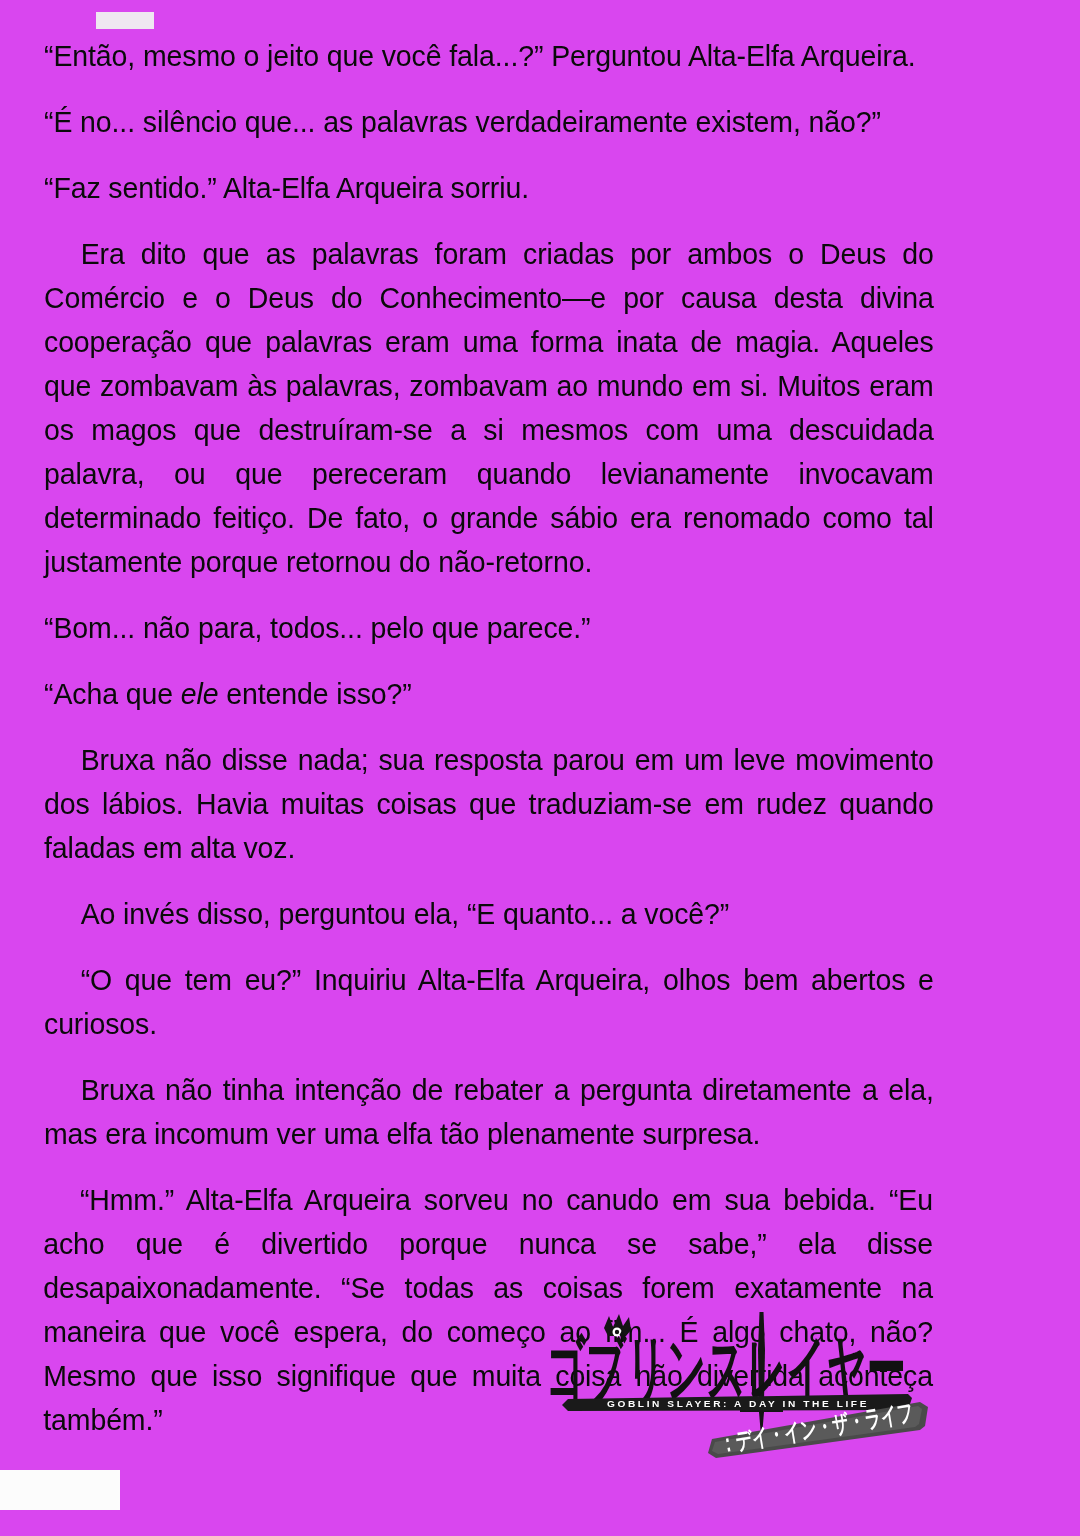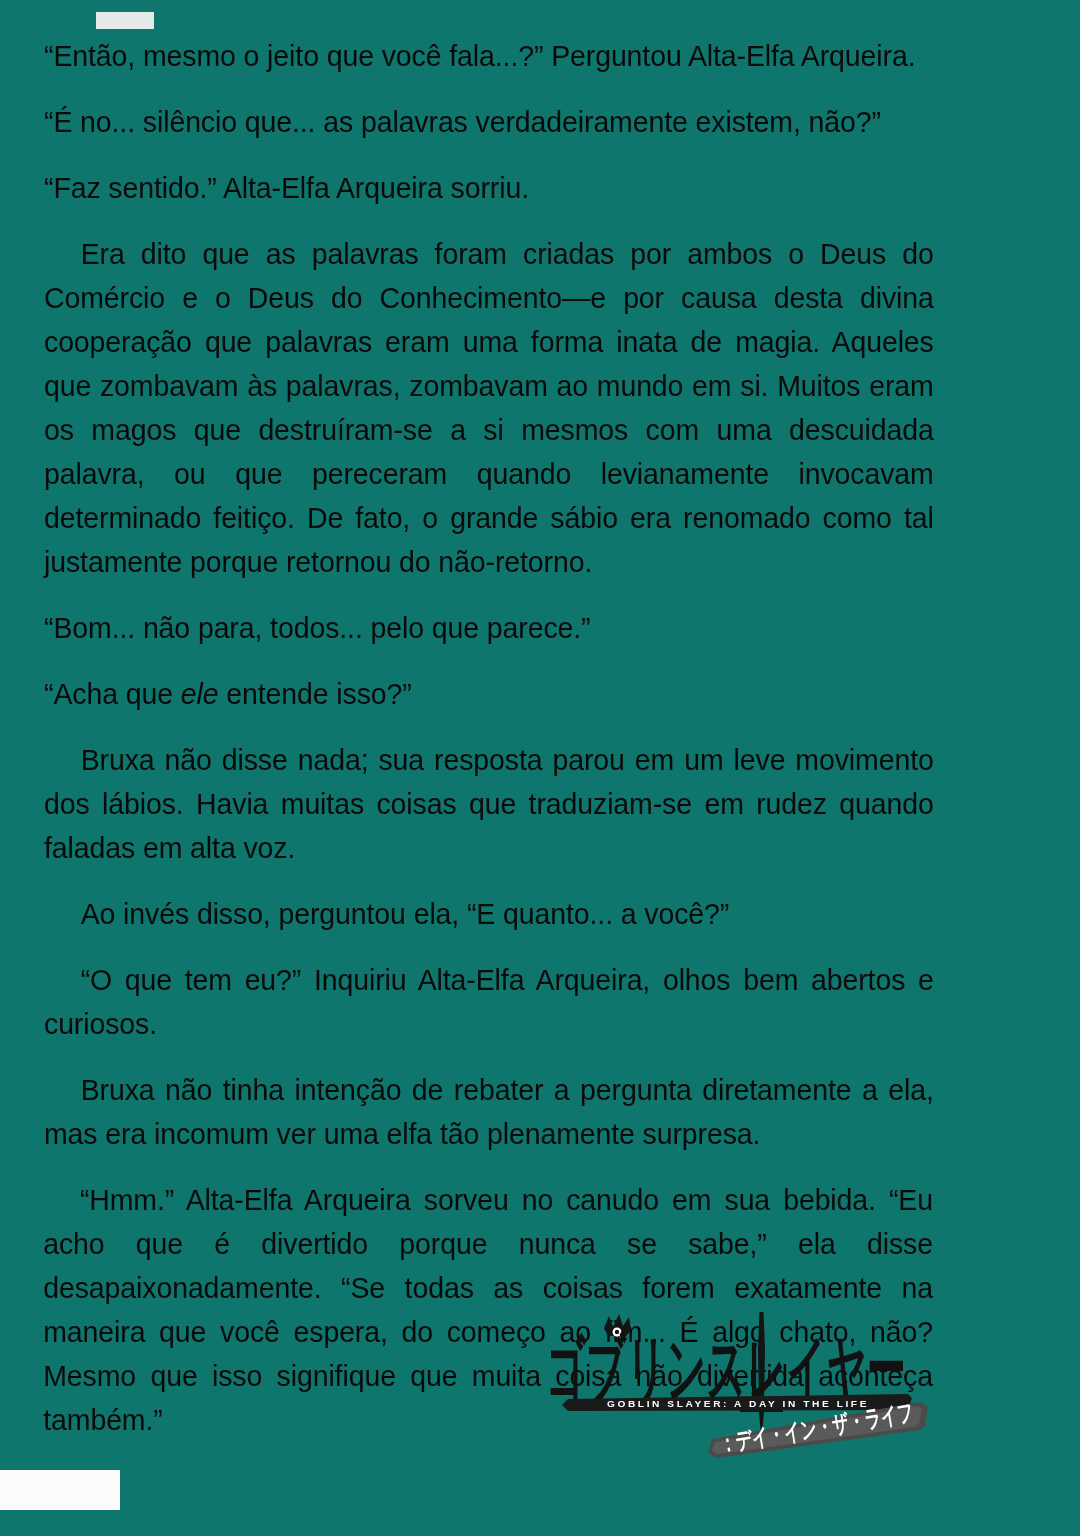--- a/index.html
+++ b/index.html
@@ -15,21 +15,21 @@
     overflow: hidden;
     font-family: "Liberation Sans", "DejaVu Sans", sans-serif;
     color: #0a0a0a;
     -webkit-font-smoothing: antialiased;
   }
 
   .page {
     position: relative;
     width: 1080px;
     height: 1536px;
-    background: #0f766e;
+    background: #d946ef;
     box-sizing: border-box;
   }
 
   
   .scan-smudge {
     position: absolute;
     left: 96px;
     top: 12px;
     width: 58px;
     height: 17px;

